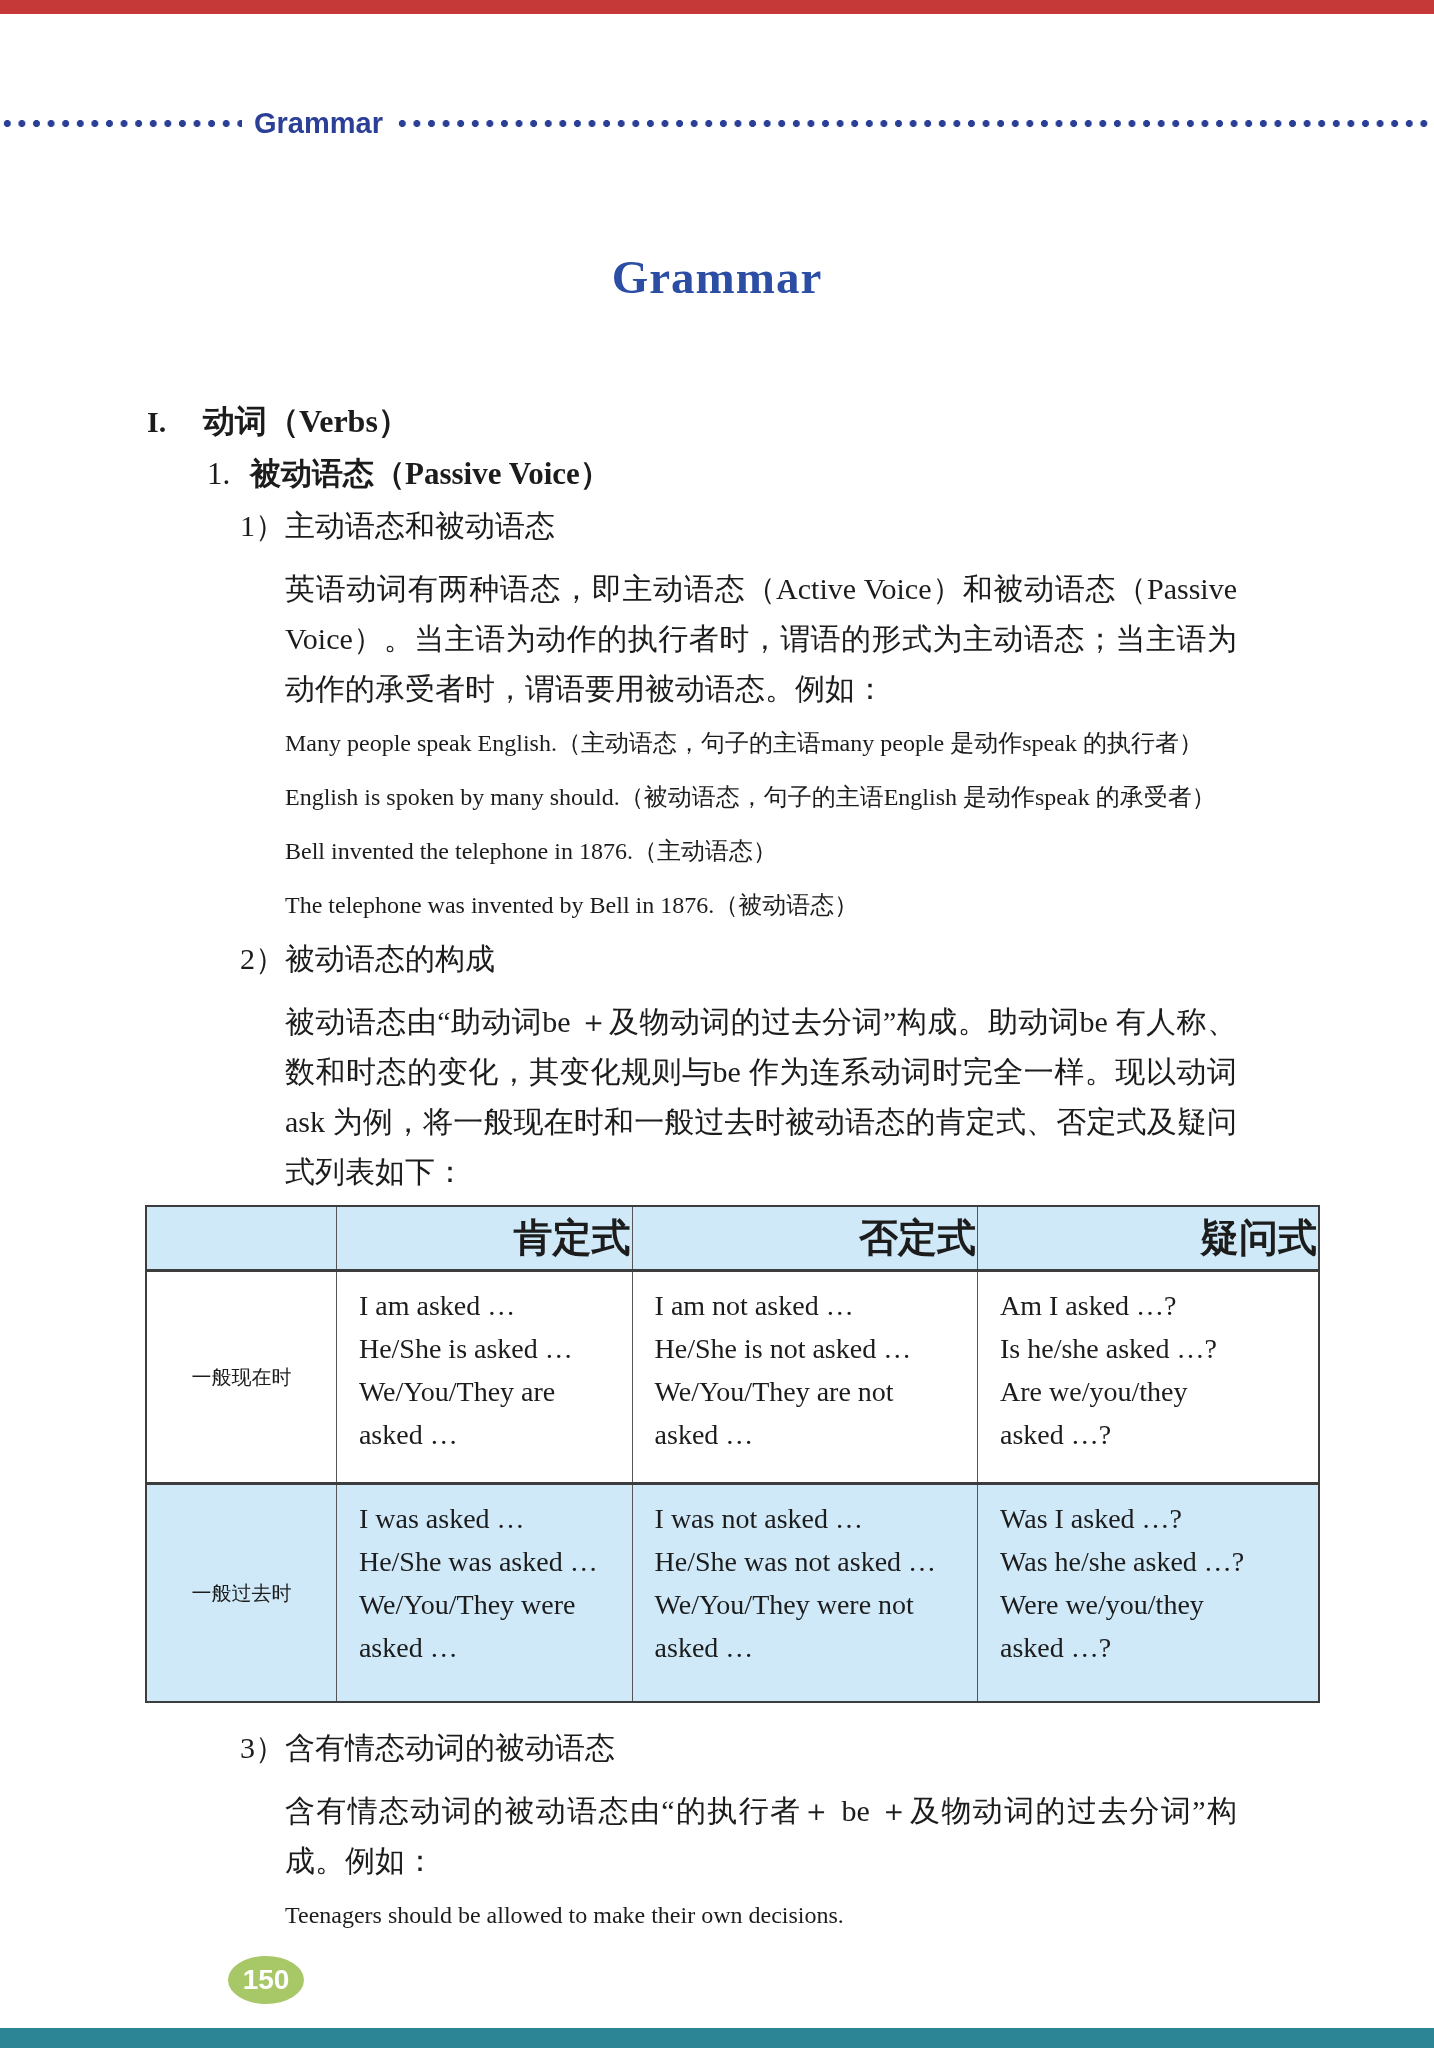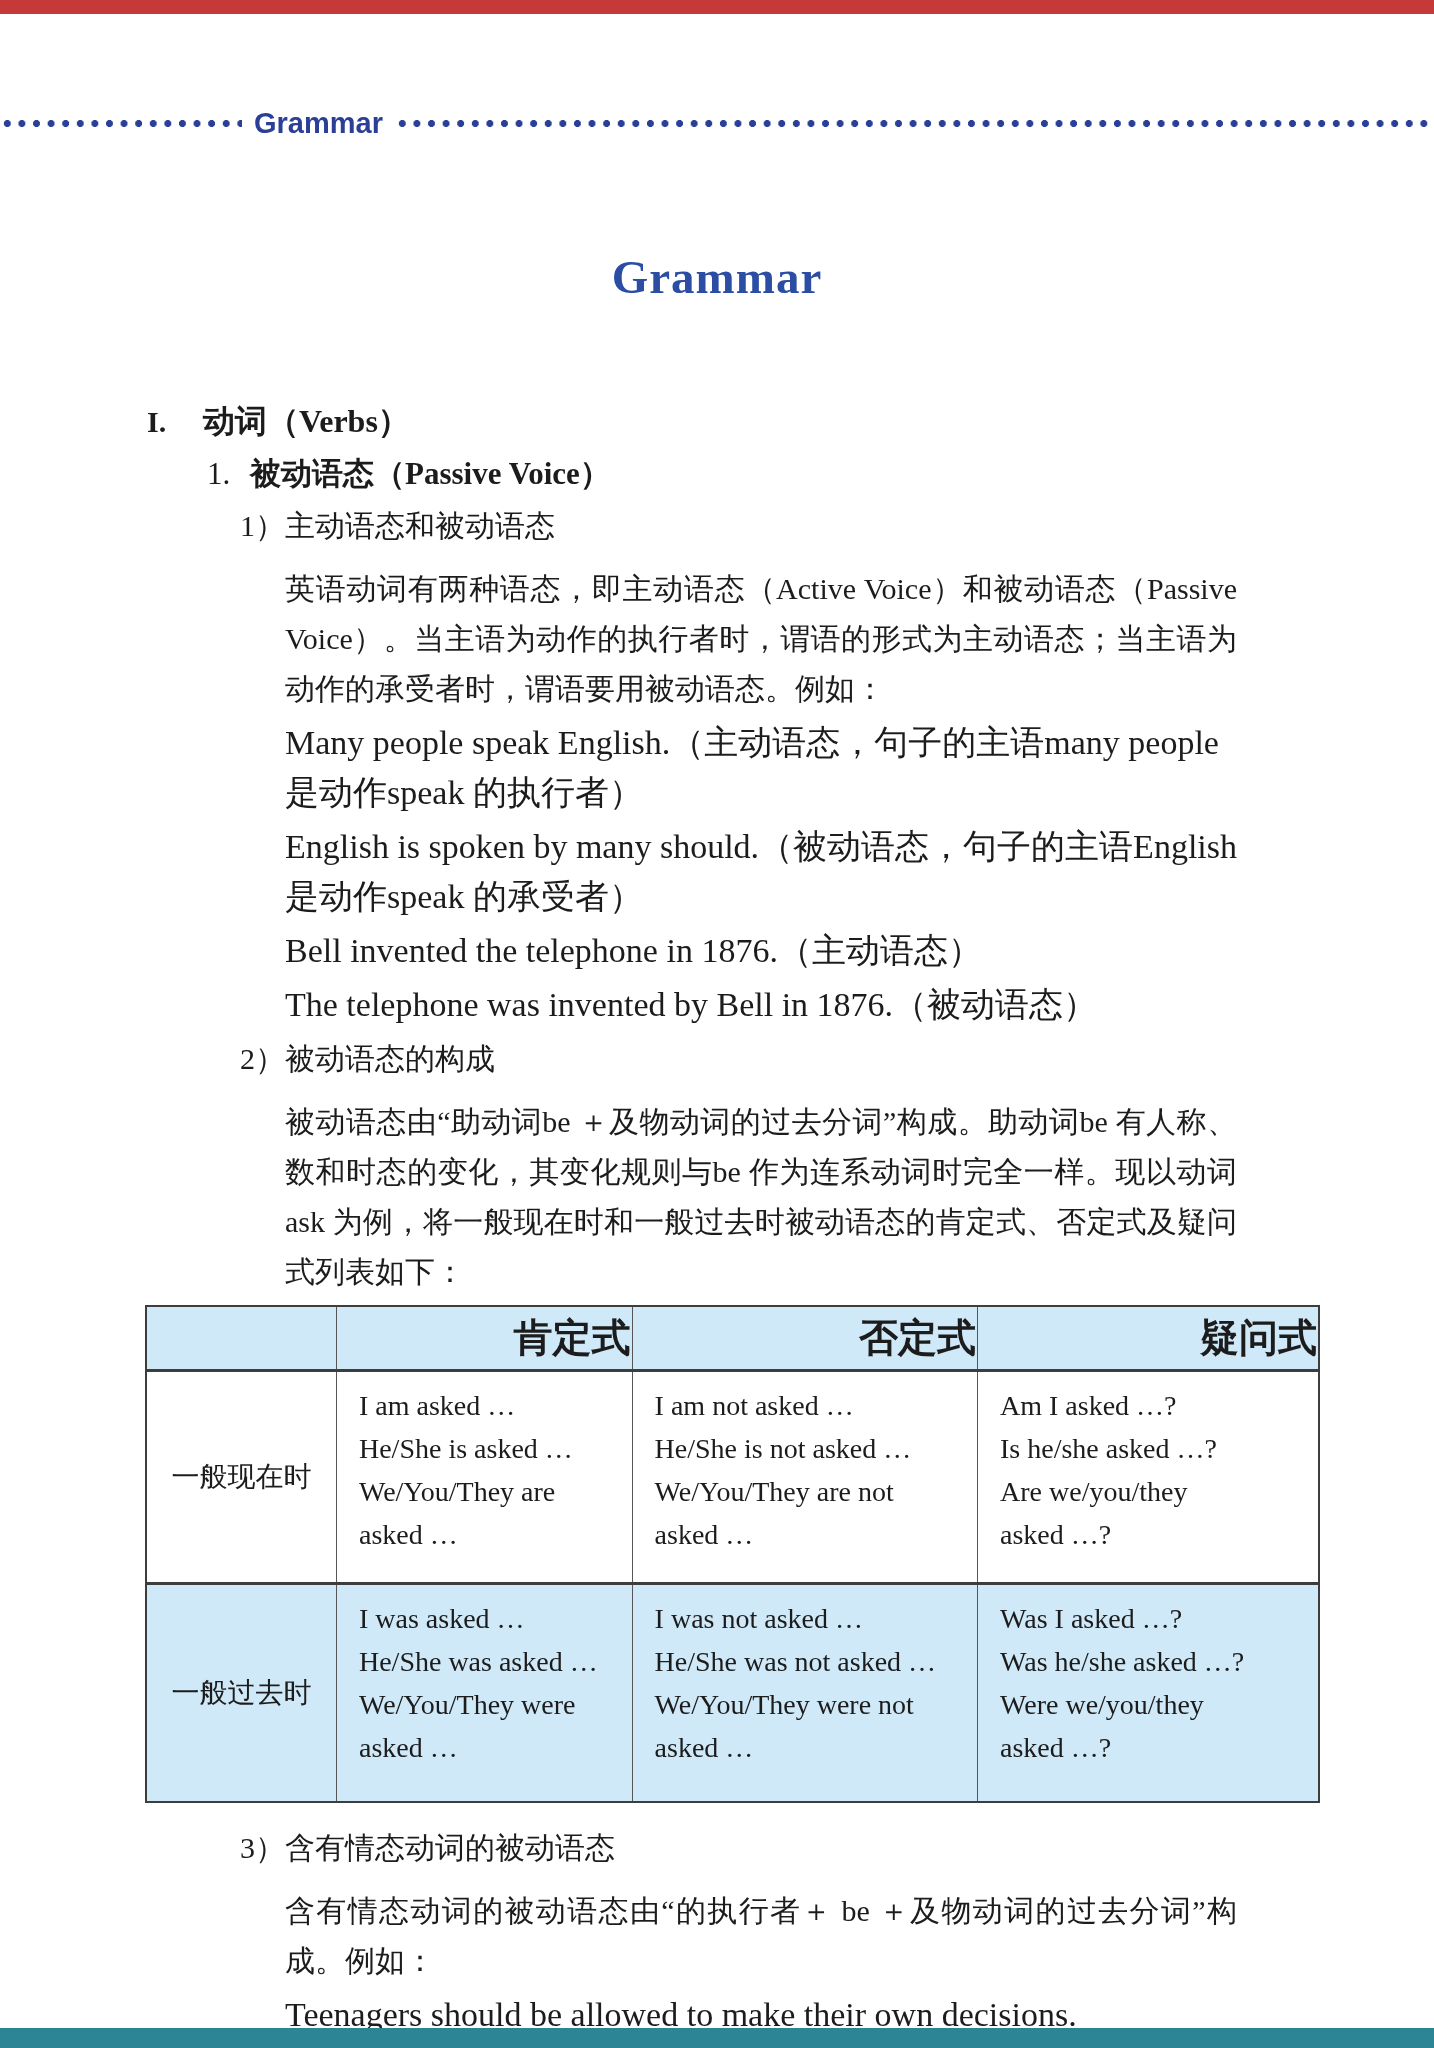--- a/index.html
+++ b/index.html
@@ -29,32 +29,32 @@
   .row-l1{font-size:32px;line-height:46px;}
   .row-l1 .marker{margin-left:147px;width:56px;font-size:30px;font-weight:bold;}
   .row-l1 .t{font-weight:bold;}
   .row-l2{font-size:31px;line-height:46px;margin-top:6px;}
   .row-l2 .marker{margin-left:207px;width:43px;}
   .row-l2 .t{font-weight:bold;}
   .row-l3{font-size:30px;line-height:46px;margin-top:6px;}
   .row-l3 .marker{margin-left:240px;width:45px;}
 
   .para{margin-left:285px;width:952px;font-size:30px;line-height:50px;text-align:justify;margin-top:15px;}
-  .example{margin-left:285px;width:952px;font-size:34px;line-height:50px;margin-top:4px;}
+  .example{margin-left:285px;width:952px;font-size:24px;line-height:50px;margin-top:4px;}
 
   table.pv{margin-left:145px;margin-top:8px;border-collapse:collapse;width:1175px;
            font-size:28px;border:2px solid #3d3d3d;}
   table.pv col.c1{width:191px;} table.pv col.c2{width:296px;}
   table.pv col.c3{width:346px;} table.pv col.c4{width:342px;}
   table.pv th{height:60px;background:#cfe9f8;font-size:39px;font-weight:bold;
               border:1px solid #555;border-bottom:3px solid #3d3d3d;text-align:right;}
   table.pv td{border:1px solid #555;}
   table.pv tr.r1 td{height:190px;border-bottom:3px solid #3d3d3d;background:#ffffff;}
   table.pv tr.r2 td{height:196px;background:#cfe9f8;}
-  td.rowlabel{text-align:center;vertical-align:middle;font-size:28px;}
+  td.rowlabel{text-align:center;vertical-align:middle;font-size:20px;}
   td.cell{padding:12px 8px 8px 22px;line-height:43px;vertical-align:top;white-space:pre-line;}
 
   .sec3-title{margin-top:22px;}
   .page-badge{margin-left:228px;margin-top:16px;width:76px;height:48px;border-radius:38px/24px;
               background:#a8c868;color:#ffffff;display:flex;align-items:center;justify-content:center;
               font-family:"Liberation Sans",sans-serif;font-weight:bold;font-size:28px;}
 </style>
 </head>
 <body>
 

